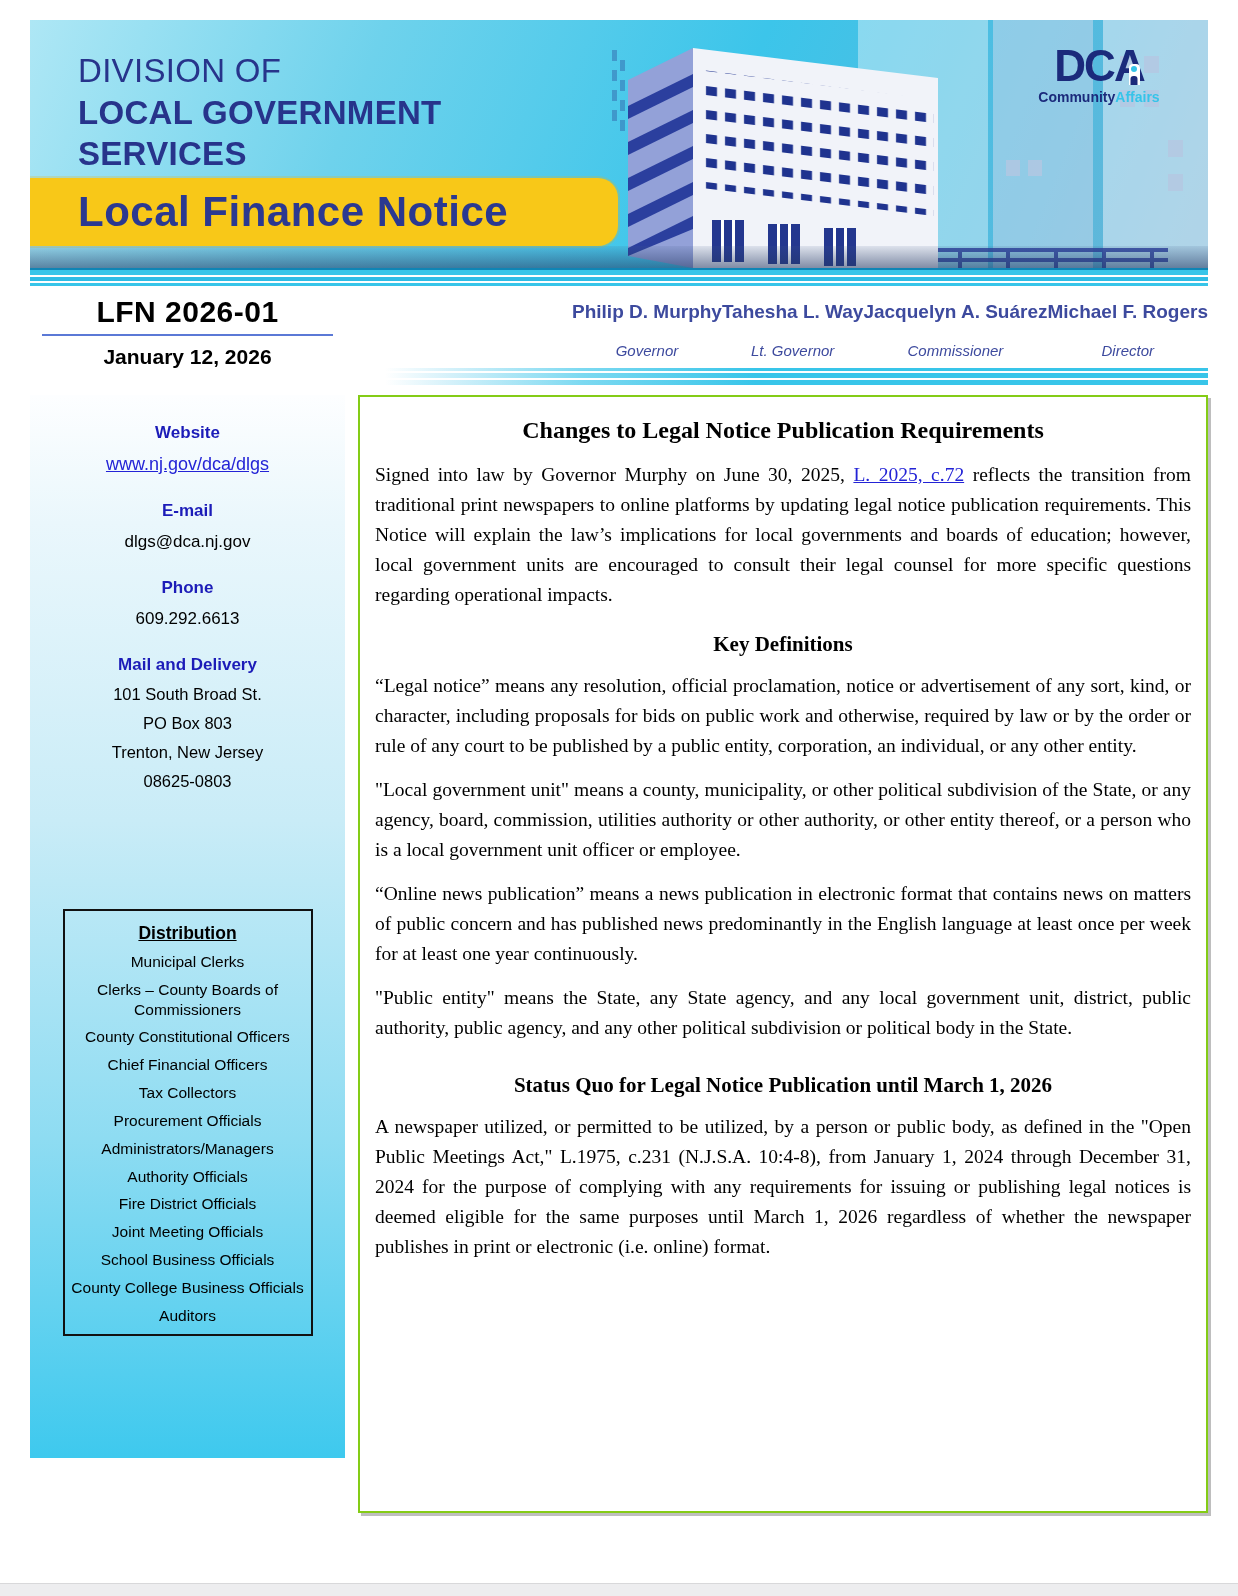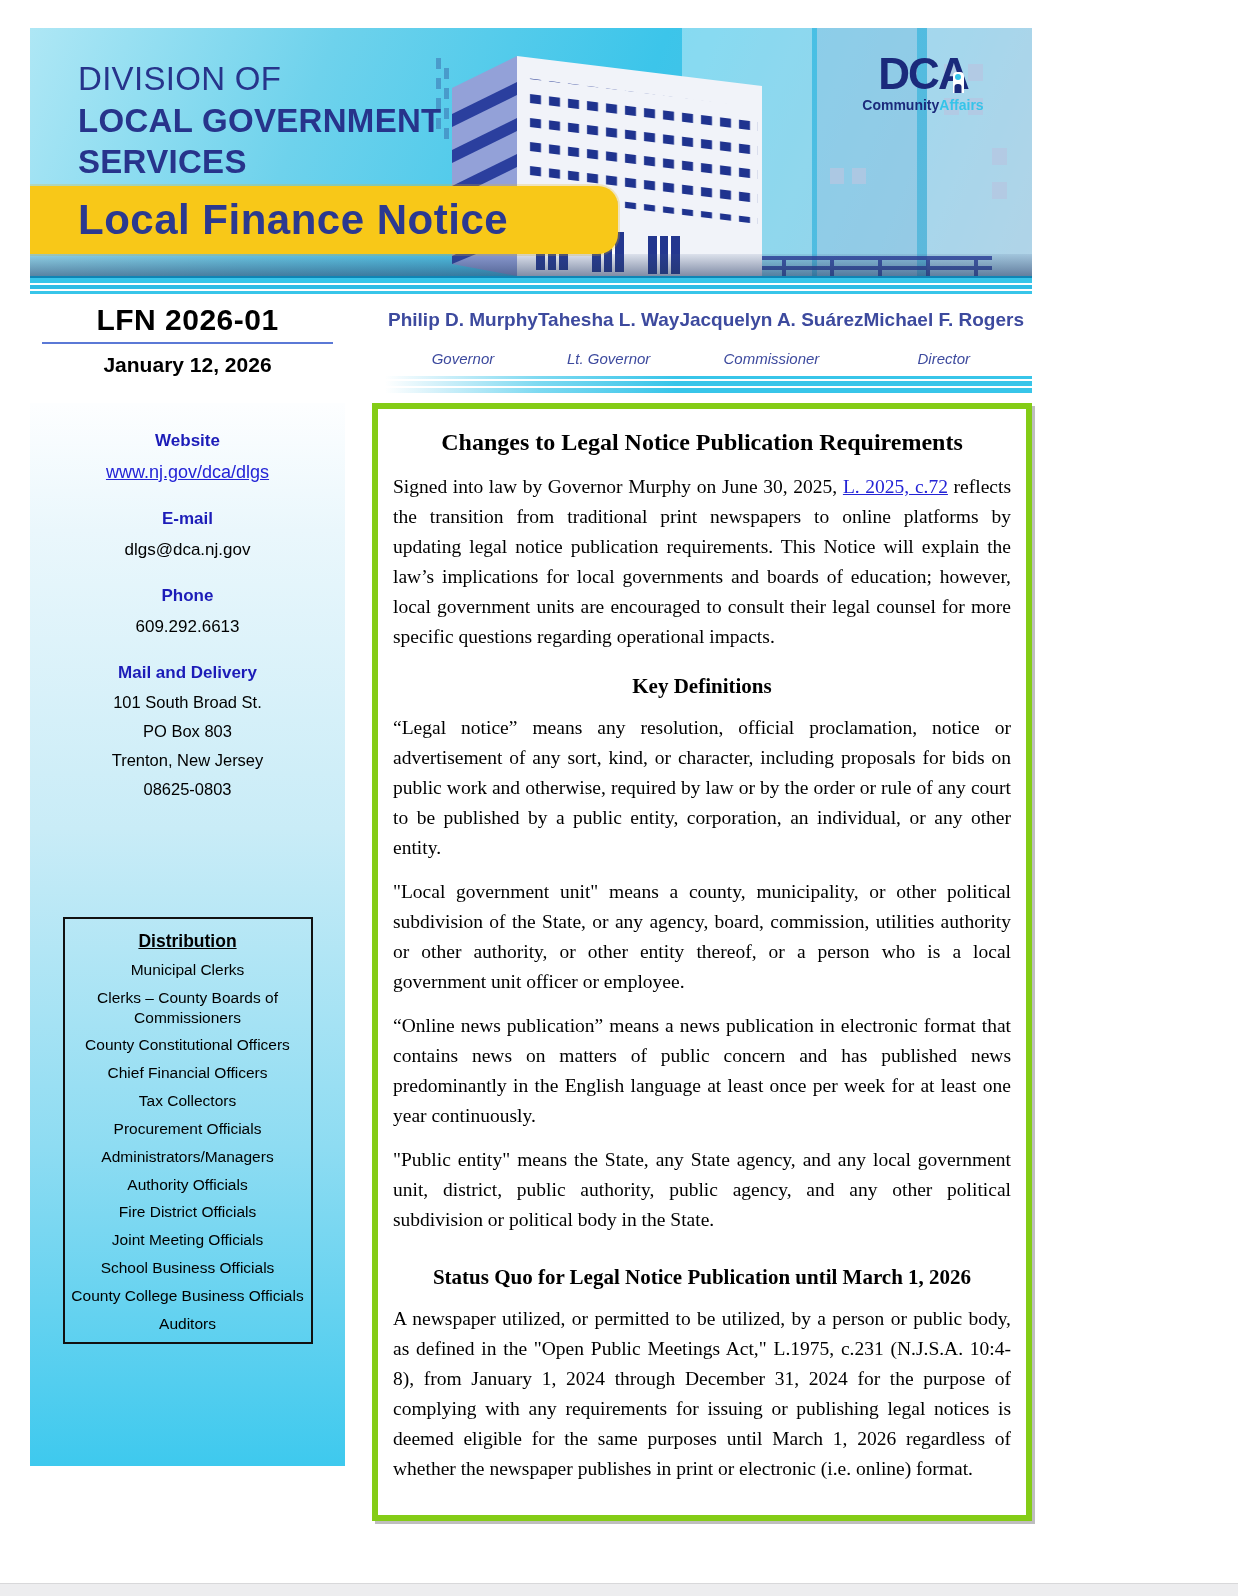--- a/index.html
+++ b/index.html
@@ -4,21 +4,21 @@
 <style>
   * { box-sizing: border-box; }
   html, body { margin: 0; padding: 0; }
   body {
     width: 1238px; height: 1596px;
     background: #ffffff;
     position: relative;
     overflow: hidden;
     font-family: "Liberation Sans", sans-serif;
   }
-  .page { position: absolute; left: 30px; top: 28px; width: 1002px; }
+  .page { position: absolute; left: 30px; top: 20px; width: 1178px; }
 
   
   .header {
     position: relative; height: 248px; overflow: hidden;
     background: linear-gradient(112deg, #aee7f5 0%, #6ed2ec 28%, #3cc5ea 58%, #55bade 85%, #6fb3d4 100%);
   }
   .header-buildings { position: absolute; top: 0; right: 0; width: 600px; height: 248px; }
   .division {
     position: absolute; left: 48px; top: 30px;
     color: #27348b; line-height: 1.26; letter-spacing: .3px;
@@ -54,21 +54,21 @@
     height: 18px;
     background: linear-gradient(180deg, #0f85b5 0 2px, #38c5e9 2px 7px, #ffffff 7px 9px, #2fbce5 9px 13px, #ffffff 13px 15px, #38c5e9 15px 18px);
   }
 
   
   .meta-row { position: relative; height: 109px; background: #fff; }
   .lfn { position: absolute; left: 0; top: 9px; width: 315px; text-align: center; }
   .lfn-number { font-size: 30px; font-weight: 800; color: #000; letter-spacing: .5px; }
   .lfn-rule { border: none; border-top: 2px solid #5b79d6; margin: 5px 12px 9px; }
   .lfn-date { font-size: 21px; font-weight: 700; color: #000; }
-  .officials { position: absolute; left: 350px; right: 0; top: 15px; display: flex; justify-content: center; }
+  .officials { position: absolute; left: 350px; right: 0; top: 15px; display: flex; justify-content: flex-end; }
   .official { text-align: center; color: #3d4a9e; }
   .official-name { font-size: 19px; font-weight: 600; }
   .official-title { font-size: 15px; font-style: italic; margin-top: 19px; }
   .officials-stripe {
     position: absolute; left: 355px; right: 0; top: 82px; height: 17px;
     background-image:
       linear-gradient(180deg, transparent 0 3px, #ffffff 3px 5px, transparent 5px 10px, #ffffff 10px 12px, transparent 12px 17px),
       linear-gradient(90deg, #ffffff 0%, #d4f1fa 8%, #7cd9f1 24%, #38c5e9 45%, #38c5e9 100%);
   }
 
@@ -91,22 +91,22 @@
   .side-link { display: inline-block; margin-top: 11px; font-size: 18px; color: #2323d6; text-decoration: underline; }
   .mail-line { color: #000; font-size: 16.5px; margin-top: 10px; }
   .distribution {
     width: 250px; margin: 118px auto 0; border: 2px solid #111;
     padding: 12px 6px 8px; text-align: center;
   }
   .dist-title { font-size: 17.5px; font-weight: 700; text-decoration: underline; color: #000; }
   .dist-item { font-size: 15.5px; color: #000; line-height: 1.28; margin-top: 8px; }
 
   .content-box {
-    flex: 1; margin-left: 27px; background: #ffffff;
-    border: 6px solid #84cc16; box-shadow: 3px 3px 0 rgba(110,110,110,.45);
+    flex: 1; margin-left: 13px; background: #ffffff;
+    border: 2px solid #84cc16; box-shadow: 3px 3px 0 rgba(110,110,110,.45);
     padding: 12px 15px 16px; min-height: 1118px;
     font-family: "Liberation Serif", serif; color: #000;
   }
   .content-title { text-align: center; font-size: 24px; font-weight: 700; margin: 8px 0 16px; }
   .content-box p { font-size: 19.5px; line-height: 30px; text-align: justify; margin: 0 0 14px; }
   .section-heading { text-align: center; font-size: 21px; font-weight: 700; margin: 22px 0 14px; }
   .section-heading.status { margin-top: 30px; }
   .body-link { color: #2323d6; text-decoration: underline; }
 
   .footer-edge {

